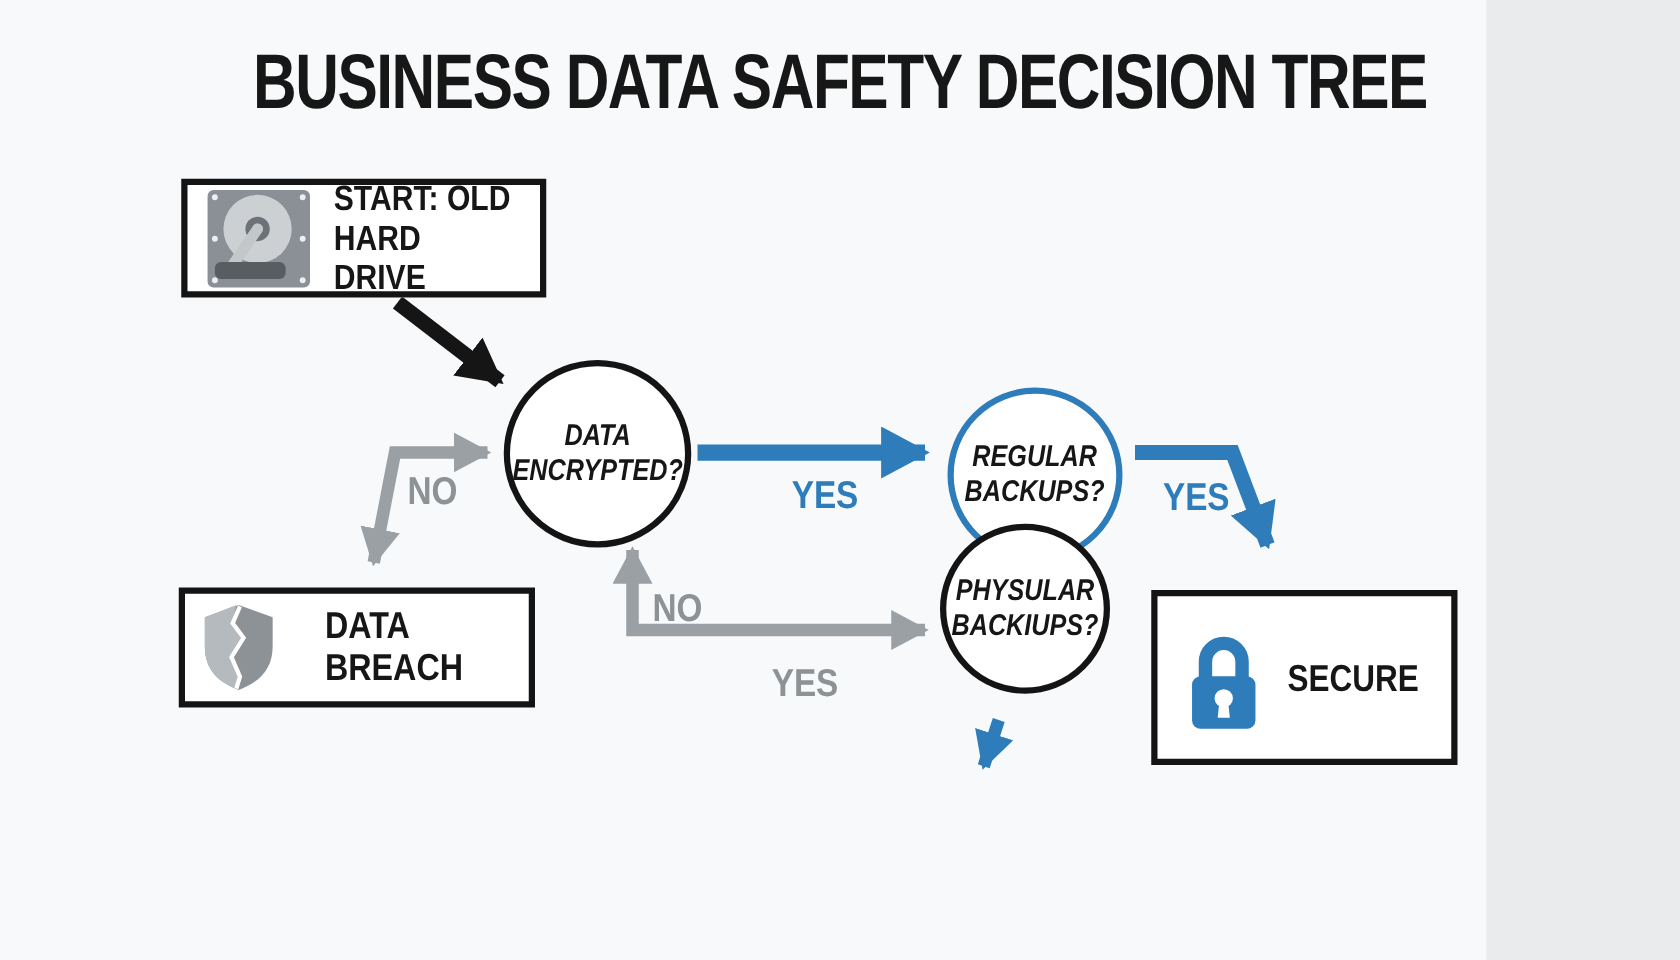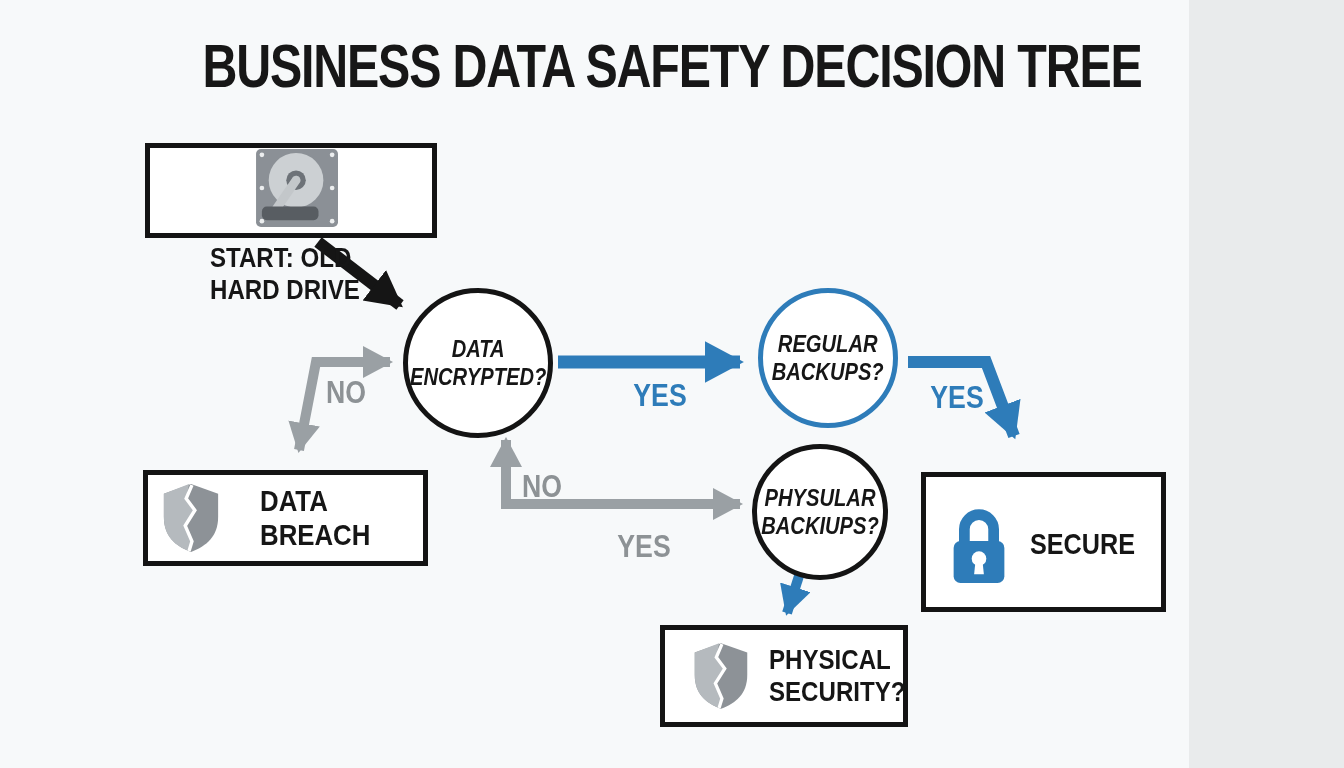--- a/index.html
+++ b/index.html
@@ -60,21 +60,21 @@
 
     <line class="aU" x1="558" y1="362" x2="740" y2="362" stroke-width="13" marker-end="url(#mU)"></line>
 
     <polyline class="aU" points="908,362 986,362 1014,436" stroke-width="12" marker-end="url(#mU)"></polyline>
 
     <polyline class="aG" points="506,440 506,504 740,504" stroke-width="10" marker-start="url(#mG)" marker-end="url(#mG)"></polyline>
 
     <line class="aU" x1="799" y1="576" x2="787" y2="613" stroke-width="10" marker-end="url(#mU)"></line>
   </svg>
 
-  <div class="node box" style="left:145px;top:143px;width:292px;height:95px;gap:14px;padding-left:13px;flex-direction:column;">
+  <div class="node box" style="left:145px;top:143px;width:292px;height:95px;gap:14px;padding-left:13px;">
     <svg class="icon" width="90" height="80" viewBox="0 0 90 82">
       <rect x="2" y="1" width="84" height="80" rx="5" fill="#8b9096"></rect>
       <circle cx="43" cy="33" r="28" fill="#ccd0d3"></circle>
       <circle cx="43" cy="33" r="10" fill="#6d7278"></circle>
       <circle cx="43" cy="33" r="4.5" fill="#9aa0a4"></circle>
       <path d="M43 33 L23 62" stroke="#c3c7ca" stroke-width="9" stroke-linecap="round"></path>
       <rect x="8" y="60" width="58" height="14" rx="5" fill="#585d62"></rect>
       <g fill="#eceeef">
         <circle cx="8" cy="7" r="2.4"></circle>
           <circle cx="80" cy="7" r="2.4"></circle>
@@ -90,64 +90,53 @@
     </div>
   </div>
 
   <div class="node circle" style="left:403px;top:288px;width:150px;height:150px;">
     <div class="node-text">
       <span class="ln">DATA</span>
       <span class="ln">ENCRYPTED?</span>
     </div>
   </div>
 
-  <div class="node circle blue" style="left:758px;top:288px;width:140px;height:140px;">
+  <div class="node circle blue" style="left:758px;top:310px;width:140px;height:140px;">
     <div class="node-text">
       <span class="ln">REGULAR</span>
       <span class="ln">BACKUPS?</span>
     </div>
   </div>
 
   <div class="node box" style="left:143px;top:470px;width:285px;height:96px;gap:38px;padding-left:12px;">
     <svg class="icon" width="62" height="72" viewBox="0 0 64 74">
       <path d="M32 2 L60 12 V36 C60 56 48 66 32 72 C16 66 4 56 4 36 V12 Z" fill="#8d9297"></path>
       <path d="M30 2 L4 12 V36 C4 56 16 66 30 71 L33 60 L26 44 L36 28 L27 16 Z" fill="#b5babe"></path>
       <path d="M33 3 L27 17 L36 29 L26 45 L33 61 L30 71" stroke="#ffffff" stroke-width="3.5" fill="none"></path>
     </svg>
     <div class="row-text" style="font-size:30px;">DATA BREACH</div>
   </div>
 
-  <div class="node circle" style="left:752px;top:444px;width:136px;height:136px;">
+  <div class="node circle" style="left:752px;top:419px;width:136px;height:136px;">
     <div class="node-text">
       <span class="ln">PHYSULAR</span>
       <span class="ln">BACKIUPS?</span>
     </div>
   </div>
 
   <div class="node box" style="left:921px;top:472px;width:245px;height:140px;flex-direction:row;justify-content:center;gap:3px;padding-top:4px;">
     <svg class="icon" width="76" height="80" viewBox="0 0 76 82">
       <path d="M23 42 V26 a15 15 0 0 1 30 0 V42" fill="none" stroke="#2e7cb9" stroke-width="11"></path>
       <rect x="12" y="38" width="52" height="43" rx="7" fill="#2e7cb9"></rect>
       <circle cx="38" cy="56" r="7.5" fill="#ffffff"></circle>
       <path d="M34.5 58 L33 72 H43 L41.5 58 Z" fill="#ffffff"></path>
     </svg>
     <div class="node-text" style="font-size:30px;">SECURE</div>
   </div>
 
-  <div class="node box" style="left:660px;top:625px;width:248px;height:102px;gap:18px;padding-left:26px;">
-    <svg class="icon" width="60" height="70" viewBox="0 0 64 74">
-      <path d="M32 2 L60 12 V36 C60 56 48 66 32 72 C16 66 4 56 4 36 V12 Z" fill="#8d9297"></path>
-      <path d="M30 2 L4 12 V36 C4 56 16 66 30 71 L33 60 L26 44 L36 28 L27 16 Z" fill="#b5babe"></path>
-      <path d="M33 3 L27 17 L36 29 L26 45 L33 61 L30 71" stroke="#ffffff" stroke-width="3.5" fill="none"></path>
-    </svg>
-    <div class="row-text" style="font-size:28px;">
-      <span class="ln">PHYSICAL</span>
-      <span class="ln">SECURITY?</span>
-    </div>
-  </div>
 
   <div class="edge-label gray" style="left:316px;top:377px;width:60px;font-size:31px;">NO</div>
 
   <div class="edge-label blue" style="left:610px;top:380px;width:100px;font-size:31px;">YES</div>
 
   <div class="edge-label blue" style="left:907px;top:382px;width:100px;font-size:31px;">YES</div>
 
   <div class="edge-label gray" style="left:512px;top:471px;width:60px;font-size:31px;">NO</div>
 
   <div class="edge-label gray" style="left:594px;top:531px;width:100px;font-size:31px;">YES</div>

